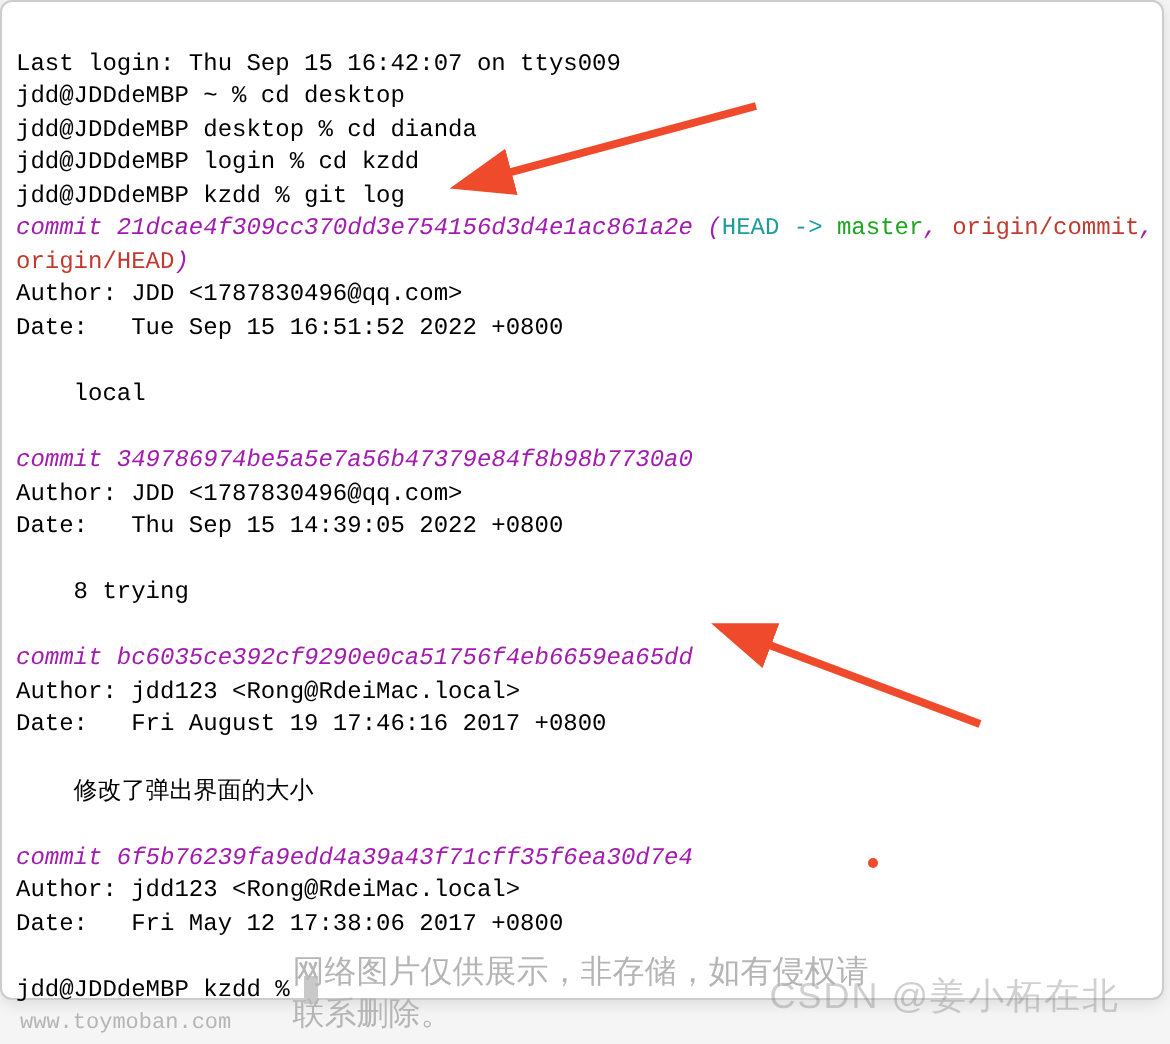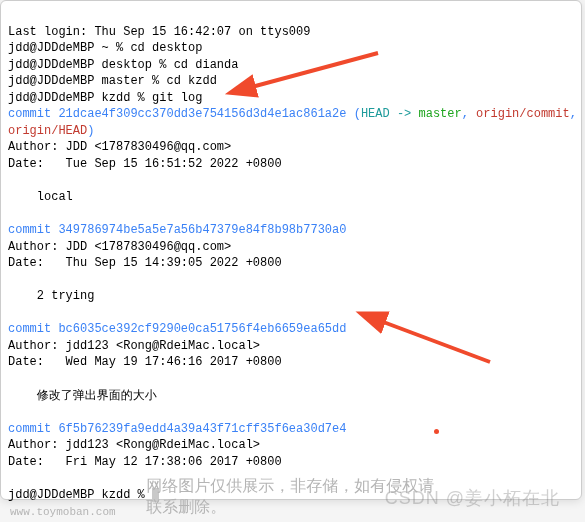--- a/index.html
+++ b/index.html
@@ -67,21 +67,21 @@
       background: #6fb4e8;
       border-radius: 1px 1px 0 0;
     }
     .term {
       padding: 6px 7px;
       line-height: 1.38;
       white-space: pre;
       color: #000;
       overflow: hidden;
     }
-    .c-yellow { color: #3b82f6; }
+    .c-yellow { color: #a21caf; font-style: italic; }
     .c-cyan   { color: #1e9b9b; }
     .c-green  { color: #1fa51f; }
     .c-red    { color: #c23a2f; }
     .cursor {
       display: inline-block;
       width: 7px; height: 14px;
       background: #c9c9c9;
       vertical-align: text-bottom;
     }
     .arrows { position: absolute; top: 0; left: 0; pointer-events: none; }
@@ -120,38 +120,38 @@
   </style>
 </head>
 <body>
 
 <div class="window">
 
   <div class="term">
 <span>Last login: Thu Sep 15 16:42:07 on ttys009</span>
 <span>jdd@JDDdeMBP ~ % cd desktop</span>
 <span>jdd@JDDdeMBP desktop % cd dianda</span>
-<span>jdd@JDDdeMBP master % cd kzdd</span>
+<span>jdd@JDDdeMBP login % cd kzdd</span>
 <span>jdd@JDDdeMBP kzdd % git log</span>
 <span class="c-yellow">commit 21dcae4f309cc370dd3e754156d3d4e1ac861a2e</span><span class="c-yellow"> (</span><span class="c-cyan">HEAD -&gt; </span><span class="c-green">master</span><span class="c-yellow">, </span><span class="c-red">origin/commit</span><span class="c-yellow">, </span>
 <span class="c-red">origin/HEAD</span><span class="c-yellow">)</span>
 <span>Author: JDD &lt;1787830496@qq.com&gt;</span>
 <span>Date:   Tue Sep 15 16:51:52 2022 +0800</span>
 
 <span>    local</span>
 
 <span class="c-yellow">commit 349786974be5a5e7a56b47379e84f8b98b7730a0</span>
 <span>Author: JDD &lt;1787830496@qq.com&gt;</span>
 <span>Date:   Thu Sep 15 14:39:05 2022 +0800</span>
 
-<span>    2 trying</span>
+<span>    8 trying</span>
 
 <span class="c-yellow">commit bc6035ce392cf9290e0ca51756f4eb6659ea65dd</span>
 <span>Author: jdd123 &lt;Rong@RdeiMac.local&gt;</span>
-<span>Date:   Wed May 19 17:46:16 2017 +0800</span>
+<span>Date:   Fri August 19 17:46:16 2017 +0800</span>
 
 <span>    修改了弹出界面的大小</span>
 
 <span class="c-yellow">commit 6f5b76239fa9edd4a39a43f71cff35f6ea30d7e4</span>
 <span>Author: jdd123 &lt;Rong@RdeiMac.local&gt;</span>
 <span>Date:   Fri May 12 17:38:06 2017 +0800</span>
 
 <span>jdd@JDDdeMBP kzdd % </span><span class="cursor"></span>
 </div>
 </div>

